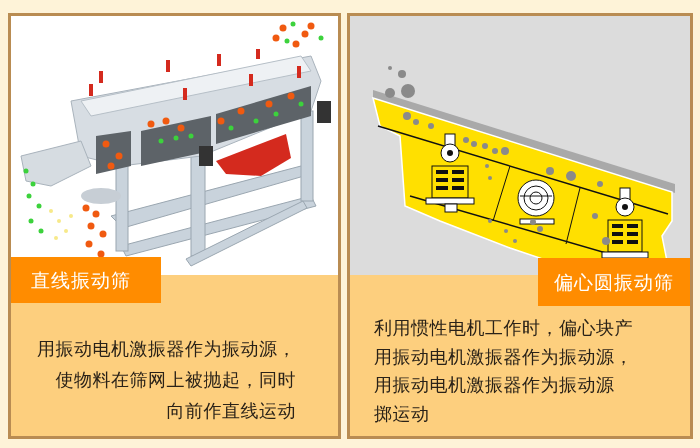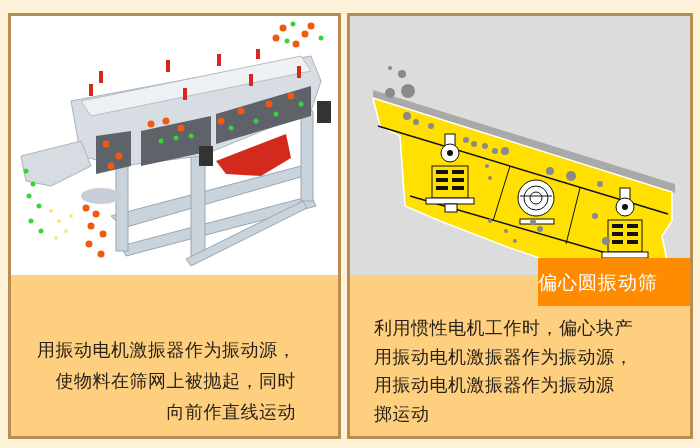--- a/index.html
+++ b/index.html
@@ -19,28 +19,28 @@
   .panel.right { left: 347px; width: 340px; }
   .img-area { position: absolute; left: 0; top: 0; width: 100%; height: 259px; }
   .panel.left .img-area { background: #ffffff; }
   .panel.right .img-area { background: #dcdcdc; }
   .label {
     position: absolute; top: 241px; height: 46px;
     background: #ff8c00; color: #ffffff;
     font-size: 19px; line-height: 46px; letter-spacing: 1px;
   }
   .panel.left .label { left: 0; width: 150px; padding-left: 20px; box-sizing: border-box; }
-  .panel.right .label { right: 0; width: 152px; top: 242px; height: 48px; line-height: 48px; }
+  .panel.right .label { right: 0; width: 152px; text-align: center; top: 242px; height: 48px; line-height: 48px; }
   .desc {
     position: absolute; color: #2a2218; font-size: 18px; letter-spacing: 0.5px;
     white-space: nowrap;
   }
   .panel.left .desc { left: 26px; top: 318px; line-height: 31px; text-align: right; }
   .panel.right .desc { left: 24px; top: 298px; line-height: 28.5px; }
-  .desc div { white-space: nowrap; }
+  .desc div { white-space: nowrap; font-family: Liberation Serif, serif; }
   svg { position: absolute; left: 0; top: 0; }
 </style>
 </head>
 <body>
 
 <div class="panel left">
   <div class="img-area">
     <svg width="327" height="259" viewBox="0 0 327 259">
 
       <g fill="#c9d3dc" stroke="#9aa6b0" stroke-width="1">
@@ -131,20 +131,21 @@
       <g fill="#f05a10">
         <circle cx="75" cy="192" r="3.5"></circle>
           <circle cx="85" cy="198" r="3.5"></circle>
           <circle cx="80" cy="210" r="3.5"></circle>
         <circle cx="92" cy="218" r="3.5"></circle>
           <circle cx="78" cy="228" r="3.5"></circle>
           <circle cx="90" cy="238" r="3.5"></circle>
       </g>
     </svg>
   </div>
+  <div class="label">直线振动筛</div>
   <div class="desc">
     <div>用振动电机激振器作为振动源，</div>
     <div>使物料在筛网上被抛起，同时</div>
     <div>向前作直线运动</div>
   </div>
 </div>
 
 <div class="panel right">
   <div class="img-area">
     <svg width="340" height="259" viewBox="0 0 340 259">

